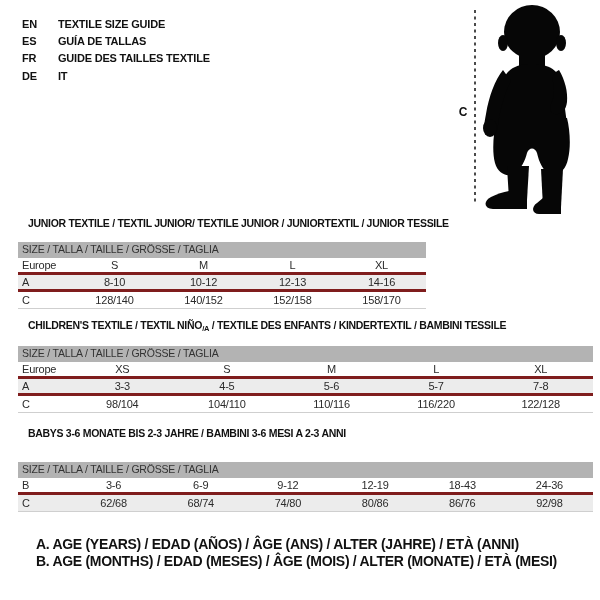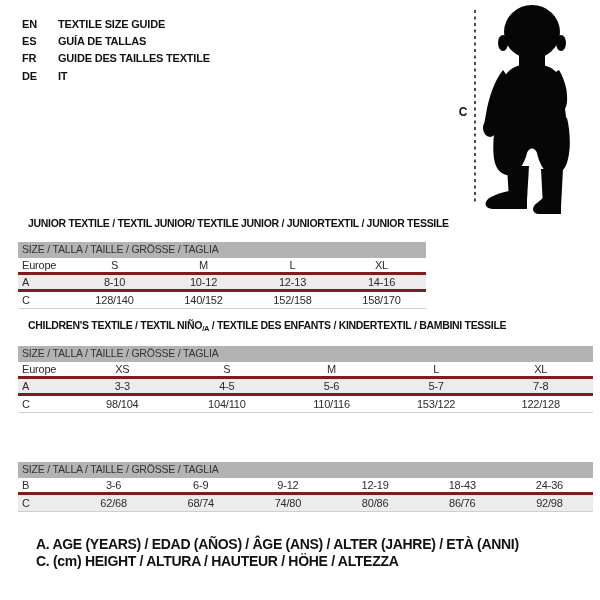--- a/index.html
+++ b/index.html
@@ -150,26 +150,27 @@
       <span class="cell">4-5</span>
       <span class="cell">5-6</span>
       <span class="cell">5-7</span>
       <span class="cell">7-8</span>
     </div>
     <div class="trow cols5">
       <span class="rlabel">C</span>
       <span class="cell">98/104</span>
       <span class="cell">104/110</span>
       <span class="cell">110/116</span>
-      <span class="cell">153/122</span>
+      <span class="cell">116/220</span>
       <span class="cell">122/128</span>
     </div>
   </div>
 
   <div class="sec-title" style="top:426px">
+    <div>BABYS 3-6 MONATE BIS 2-3 JAHRE / BAMBINI 3-6 MESI A 2-3 ANNI</div>
   </div>
 
   <div class="size-table w-wide" style="top:462px">
     <div class="t-header">SIZE / TALLA / TAILLE / GRÖSSE / TAGLIA</div>
     <div class="trow cols6">
       <span class="rlabel">B</span>
       <span class="cell">3-6</span>
       <span class="cell">6-9</span>
       <span class="cell">9-12</span>
       <span class="cell">12-19</span>
@@ -182,16 +183,16 @@
       <span class="cell">68/74</span>
       <span class="cell">74/80</span>
       <span class="cell">80/86</span>
       <span class="cell">86/76</span>
       <span class="cell">92/98</span>
     </div>
   </div>
 
   <div class="footnotes">
     <div>A. AGE (YEARS) / EDAD (AÑOS) / ÂGE (ANS) / ALTER (JAHRE) / ETÀ (ANNI)</div>
-    <div>C. (cm) HEIGHT / ALTURA / HAUTEUR / HÖHE / ALTEZZA</div>
+    <div>B. AGE (MONTHS) / EDAD (MESES) / ÂGE (MOIS) / ALTER (MONATE) / ETÀ (MESI)</div>
   </div>
 
 </div>
 
 </body></html>

